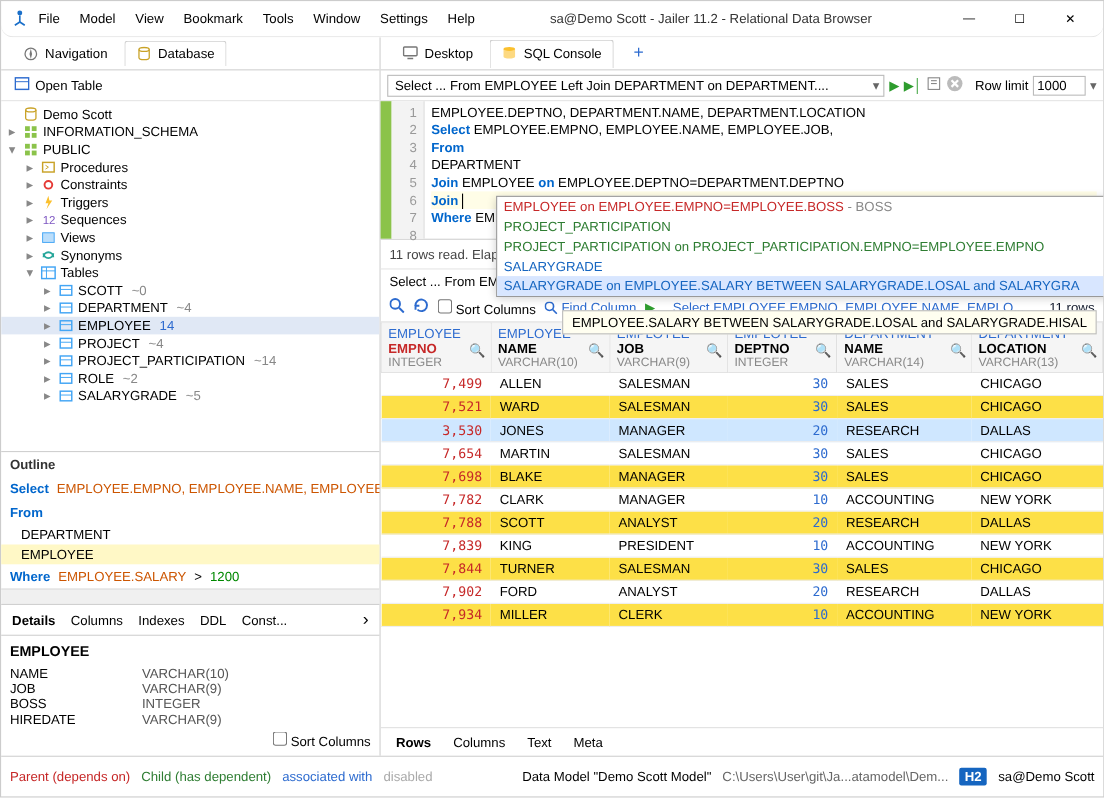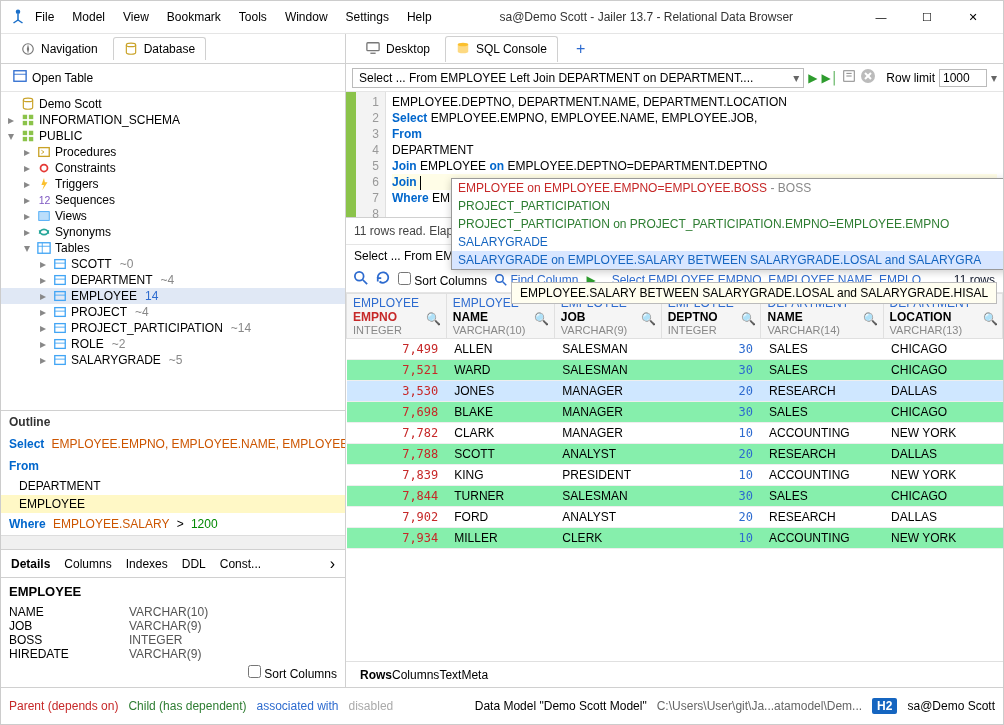--- a/index.html
+++ b/index.html
@@ -1,17 +1,17 @@
 <!DOCTYPE html>
 <html><head>
 <meta charset="utf-8">
 <style>
 * { margin: 0; padding: 0; box-sizing: border-box; font-family: -apple-system, BlinkMacSystemFont, "Segoe UI", Arial, sans-serif; font-size: 12px; }
 body { background: #fff; width: 1004px; height: 725px; overflow: hidden; display: flex; flex-direction: column; border: 1px solid #ccc; }
-.titlebar { height: 32px; display: flex; align-items: center; padding: 16px 8px; border-bottom: 1px solid #e5e5e5; }
+.titlebar { height: 32px; display: flex; align-items: center; padding: 16px 8px; border-bottom: 1px solid #e5e5e5; border-radius: 11px; }
 .titlebar .appicon { width: 18px; height: 18px; margin-right: 6px; color: #1a6fc9; }
 .menubar { display: flex; gap: 14px; }
 .menubar span { padding: 4px 2px; cursor: pointer; }
 .titlebar .wintitle { flex: 1; text-align: center; color: #333; }
 .winbtns { display: flex; gap: 2px; }
 .winbtns .wb { width: 44px; height: 28px; display: flex; align-items: center; justify-content: center; font-size: 11px; }
 .split { display: flex; flex: 1; min-height: 0; }
 .left { width: 345px; border-right: 1px solid #d0d0d0; display: flex; flex-direction: column; min-height: 0; }
 .right { flex: 1; display: flex; flex-direction: column; min-height: 0; justify-content: flex-end; }
 .tabbar { height: 30px; display: flex; align-items: center; border-bottom: 1px solid #d0d0d0; padding: 0 9px; gap: 4px; }
@@ -72,25 +72,25 @@
 .res-tools .rcount { margin-left: auto; color: #0f172a; }
 .grid { flex: 1; overflow: auto; }
 .grid table { border-collapse: collapse; width: 100%; font-size: 12px; }
 .grid th { background: #f5f5f5; border: 1px solid #e0e0e0; padding: 2px 6px; text-align: left; vertical-align: top; position: relative; }
 .grid th .t1 { color: #2d6bcf; font-weight: 400; }
 .grid th .t2 { font-weight: 700; }
 .grid th.pk .t2 { color: #c62828; }
 .grid th .t3 { color: #888; font-weight: 400; font-size: 11px; }
 .grid th .mag { position: absolute; right: 4px; top: 18px; color: #4a7fbf; font-size: 12px; }
 .grid td { border-bottom: 1px solid #eee; padding: 3px 8px; }
-.grid tr.alt td { background: #86efac; }
+.grid tr.alt td { background: #fde047; }
 .grid tr.selrow td { background: #cfe7ff; }
 .grid td.num { color: #c62828; text-align: right; font-family: Consolas, monospace; }
 .grid td.numb { color: #2d6bcf; text-align: right; font-family: Consolas, monospace; }
-.gridfoot { height: 26px; display: flex; align-items: center; padding: 0 14px; border-top: 1px solid #e0e0e0; }
+.gridfoot { height: 26px; display: flex; align-items: center; gap: 20px; padding: 0 14px; border-top: 1px solid #e0e0e0; }
 .input-sm { width: 48px; border: 1px solid #bbb; padding: 1px 3px; }
 .greenplay { color: #2e9c2e; }
 .findcol { color: #2d6bcf; }
 .scroll-h { height: 14px; background: #f0f0f0; border-top: 1px solid #ddd; }
 </style>
 </head>
 <body>
 
 <div class="titlebar">
   <span class="appicon">
@@ -104,21 +104,21 @@
   <div class="menubar" id="menubar">
       <span>File</span>
       <span>Model</span>
       <span>View</span>
       <span>Bookmark</span>
       <span>Tools</span>
       <span>Window</span>
       <span>Settings</span>
       <span>Help</span>
     </div>
-  <div class="wintitle">sa@Demo Scott - Jailer 13.7 - Relational Data Browser</div>
+  <div class="wintitle">sa@Demo Scott - Jailer 11.2 - Relational Data Browser</div>
   <div class="winbtns">
     <div class="wb">—</div>
     <div class="wb">☐</div>
     <div class="wb">✕</div>
   </div>
 </div>
 
 <div class="split">
 
   <div class="left">
@@ -554,20 +554,28 @@
               <td>CHICAGO</td>
             </tr>
             <tr class="selrow">
               <td class="num">3,530</td>
               <td>JONES</td>
               <td>MANAGER</td>
               <td class="numb">20</td>
               <td>RESEARCH</td>
               <td>DALLAS</td>
             </tr>
+            <tr class="">
+              <td class="num">7,654</td>
+              <td>MARTIN</td>
+              <td>SALESMAN</td>
+              <td class="numb">30</td>
+              <td>SALES</td>
+              <td>CHICAGO</td>
+            </tr>
             <tr class="alt">
               <td class="num">7,698</td>
               <td>BLAKE</td>
               <td>MANAGER</td>
               <td class="numb">30</td>
               <td>SALES</td>
               <td>CHICAGO</td>
             </tr>
             <tr class="">
               <td class="num">7,782</td>

